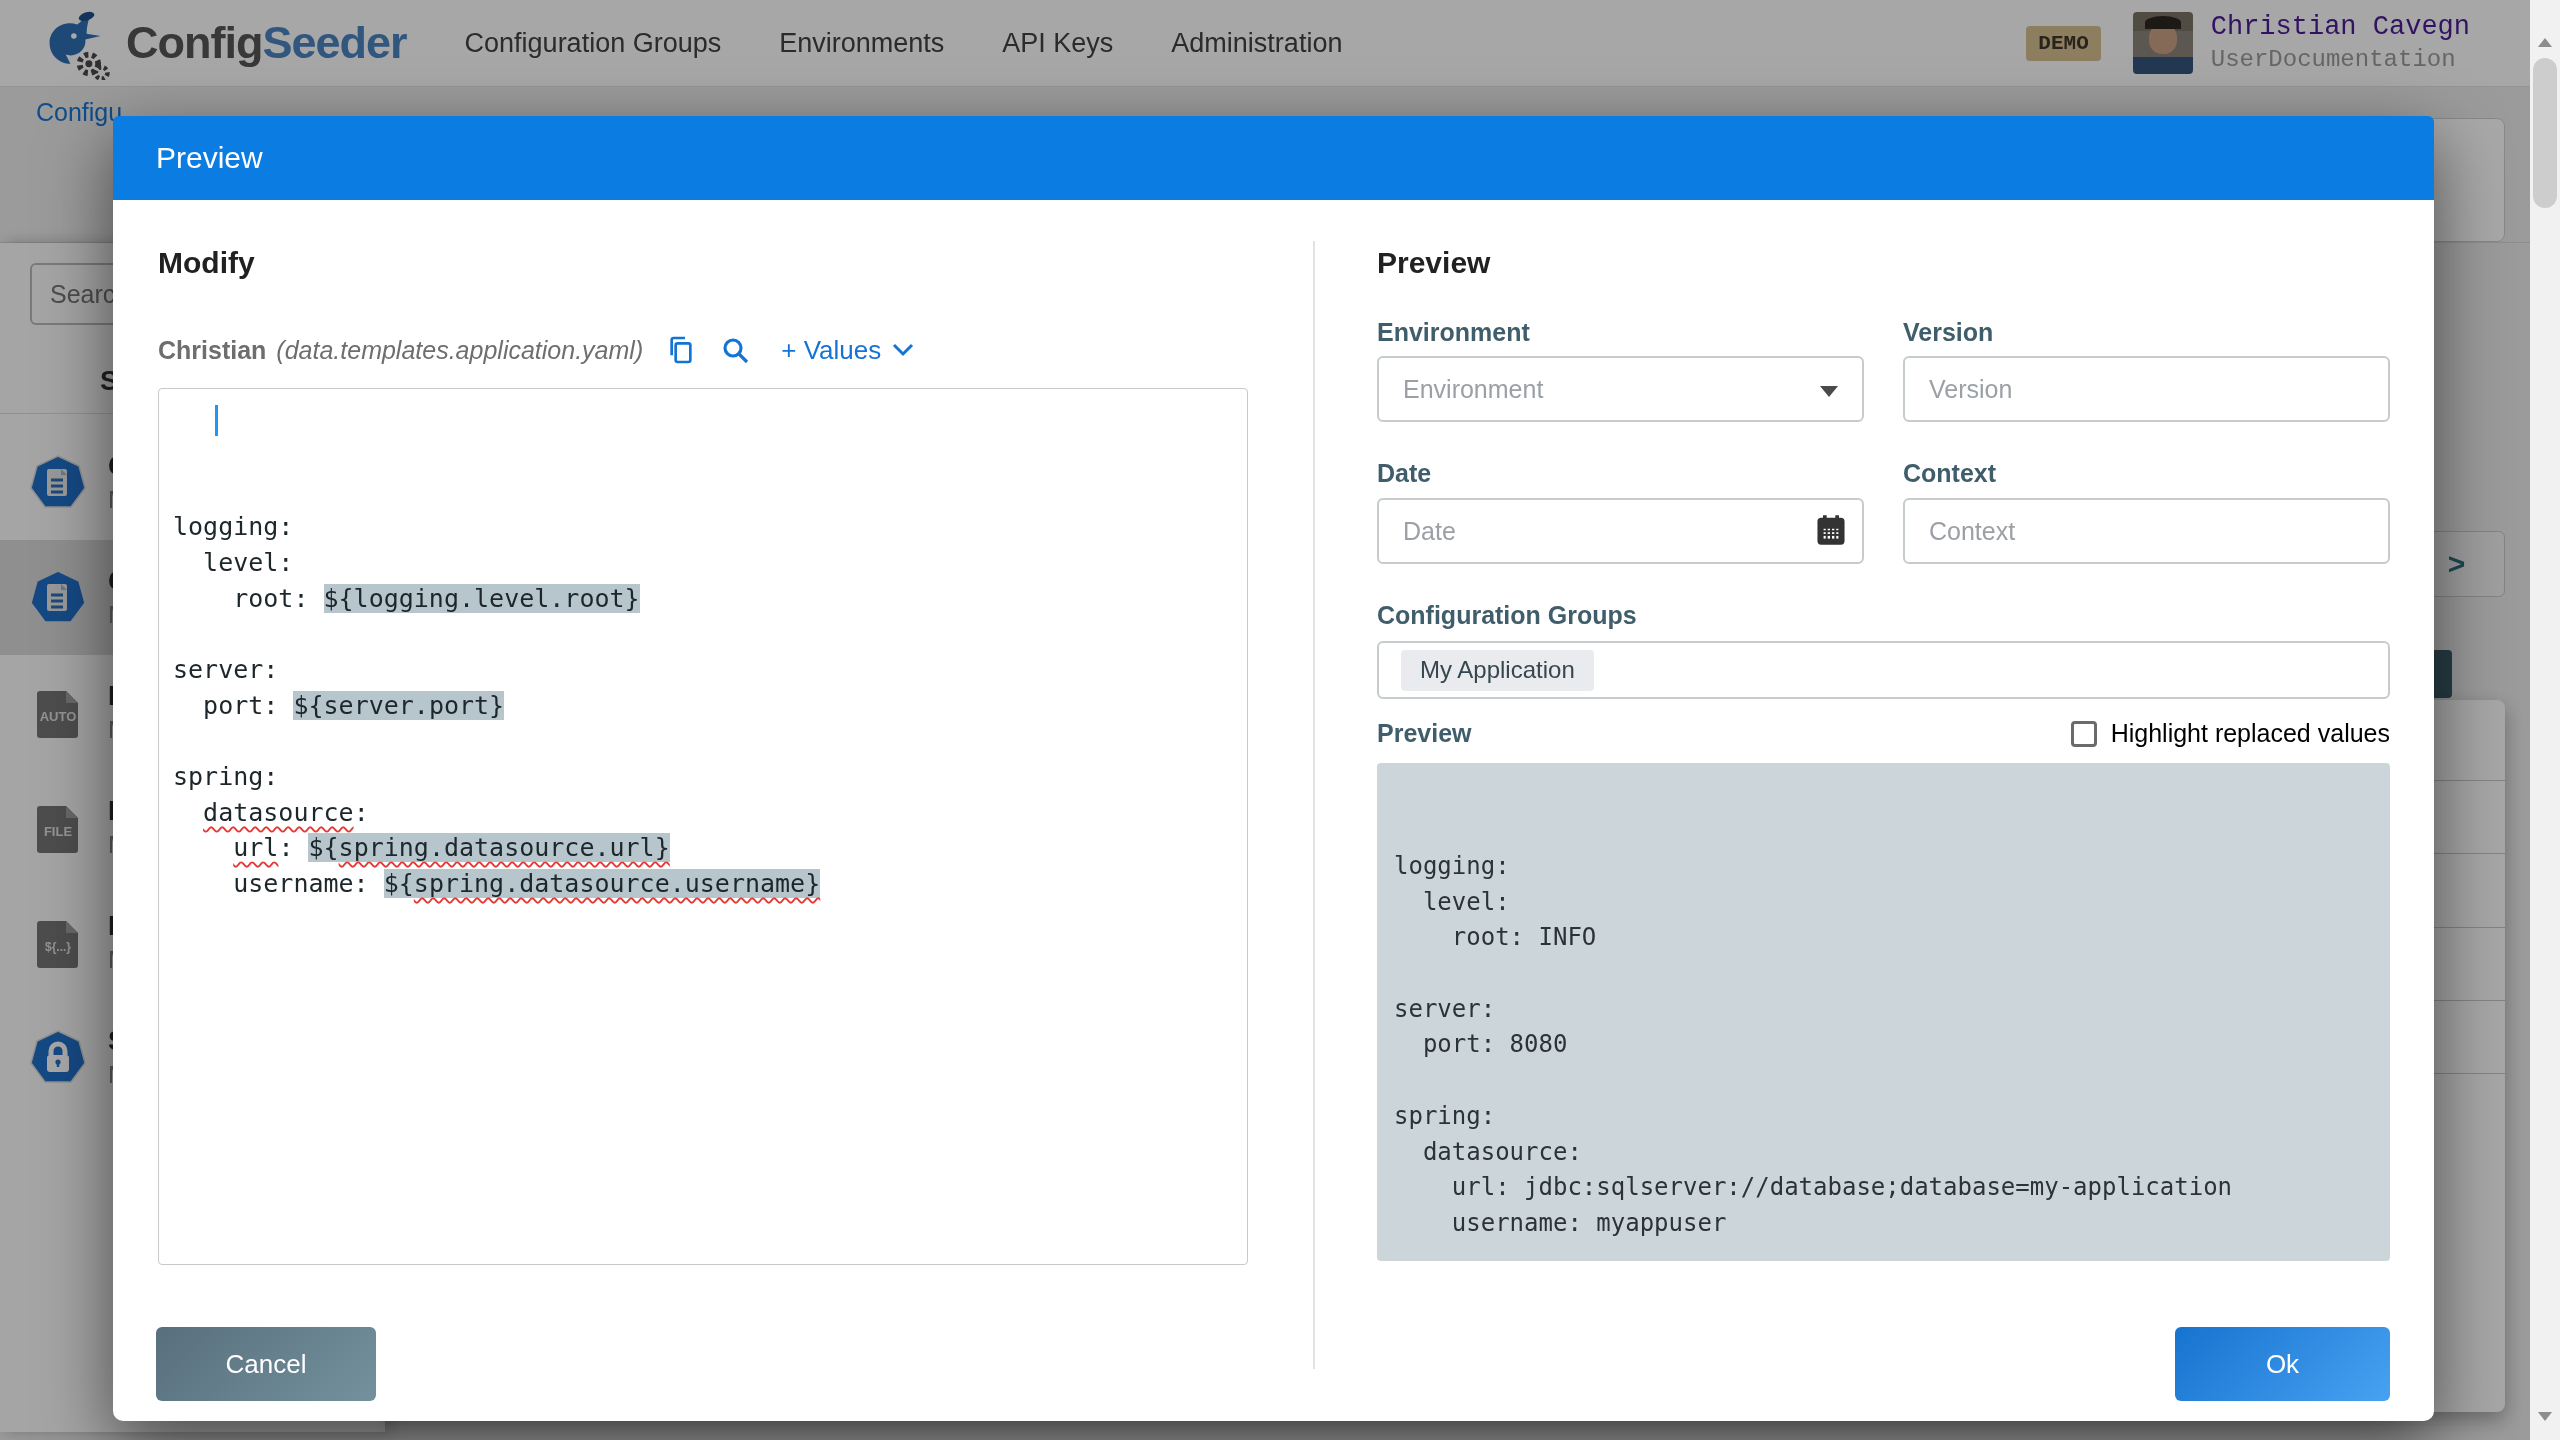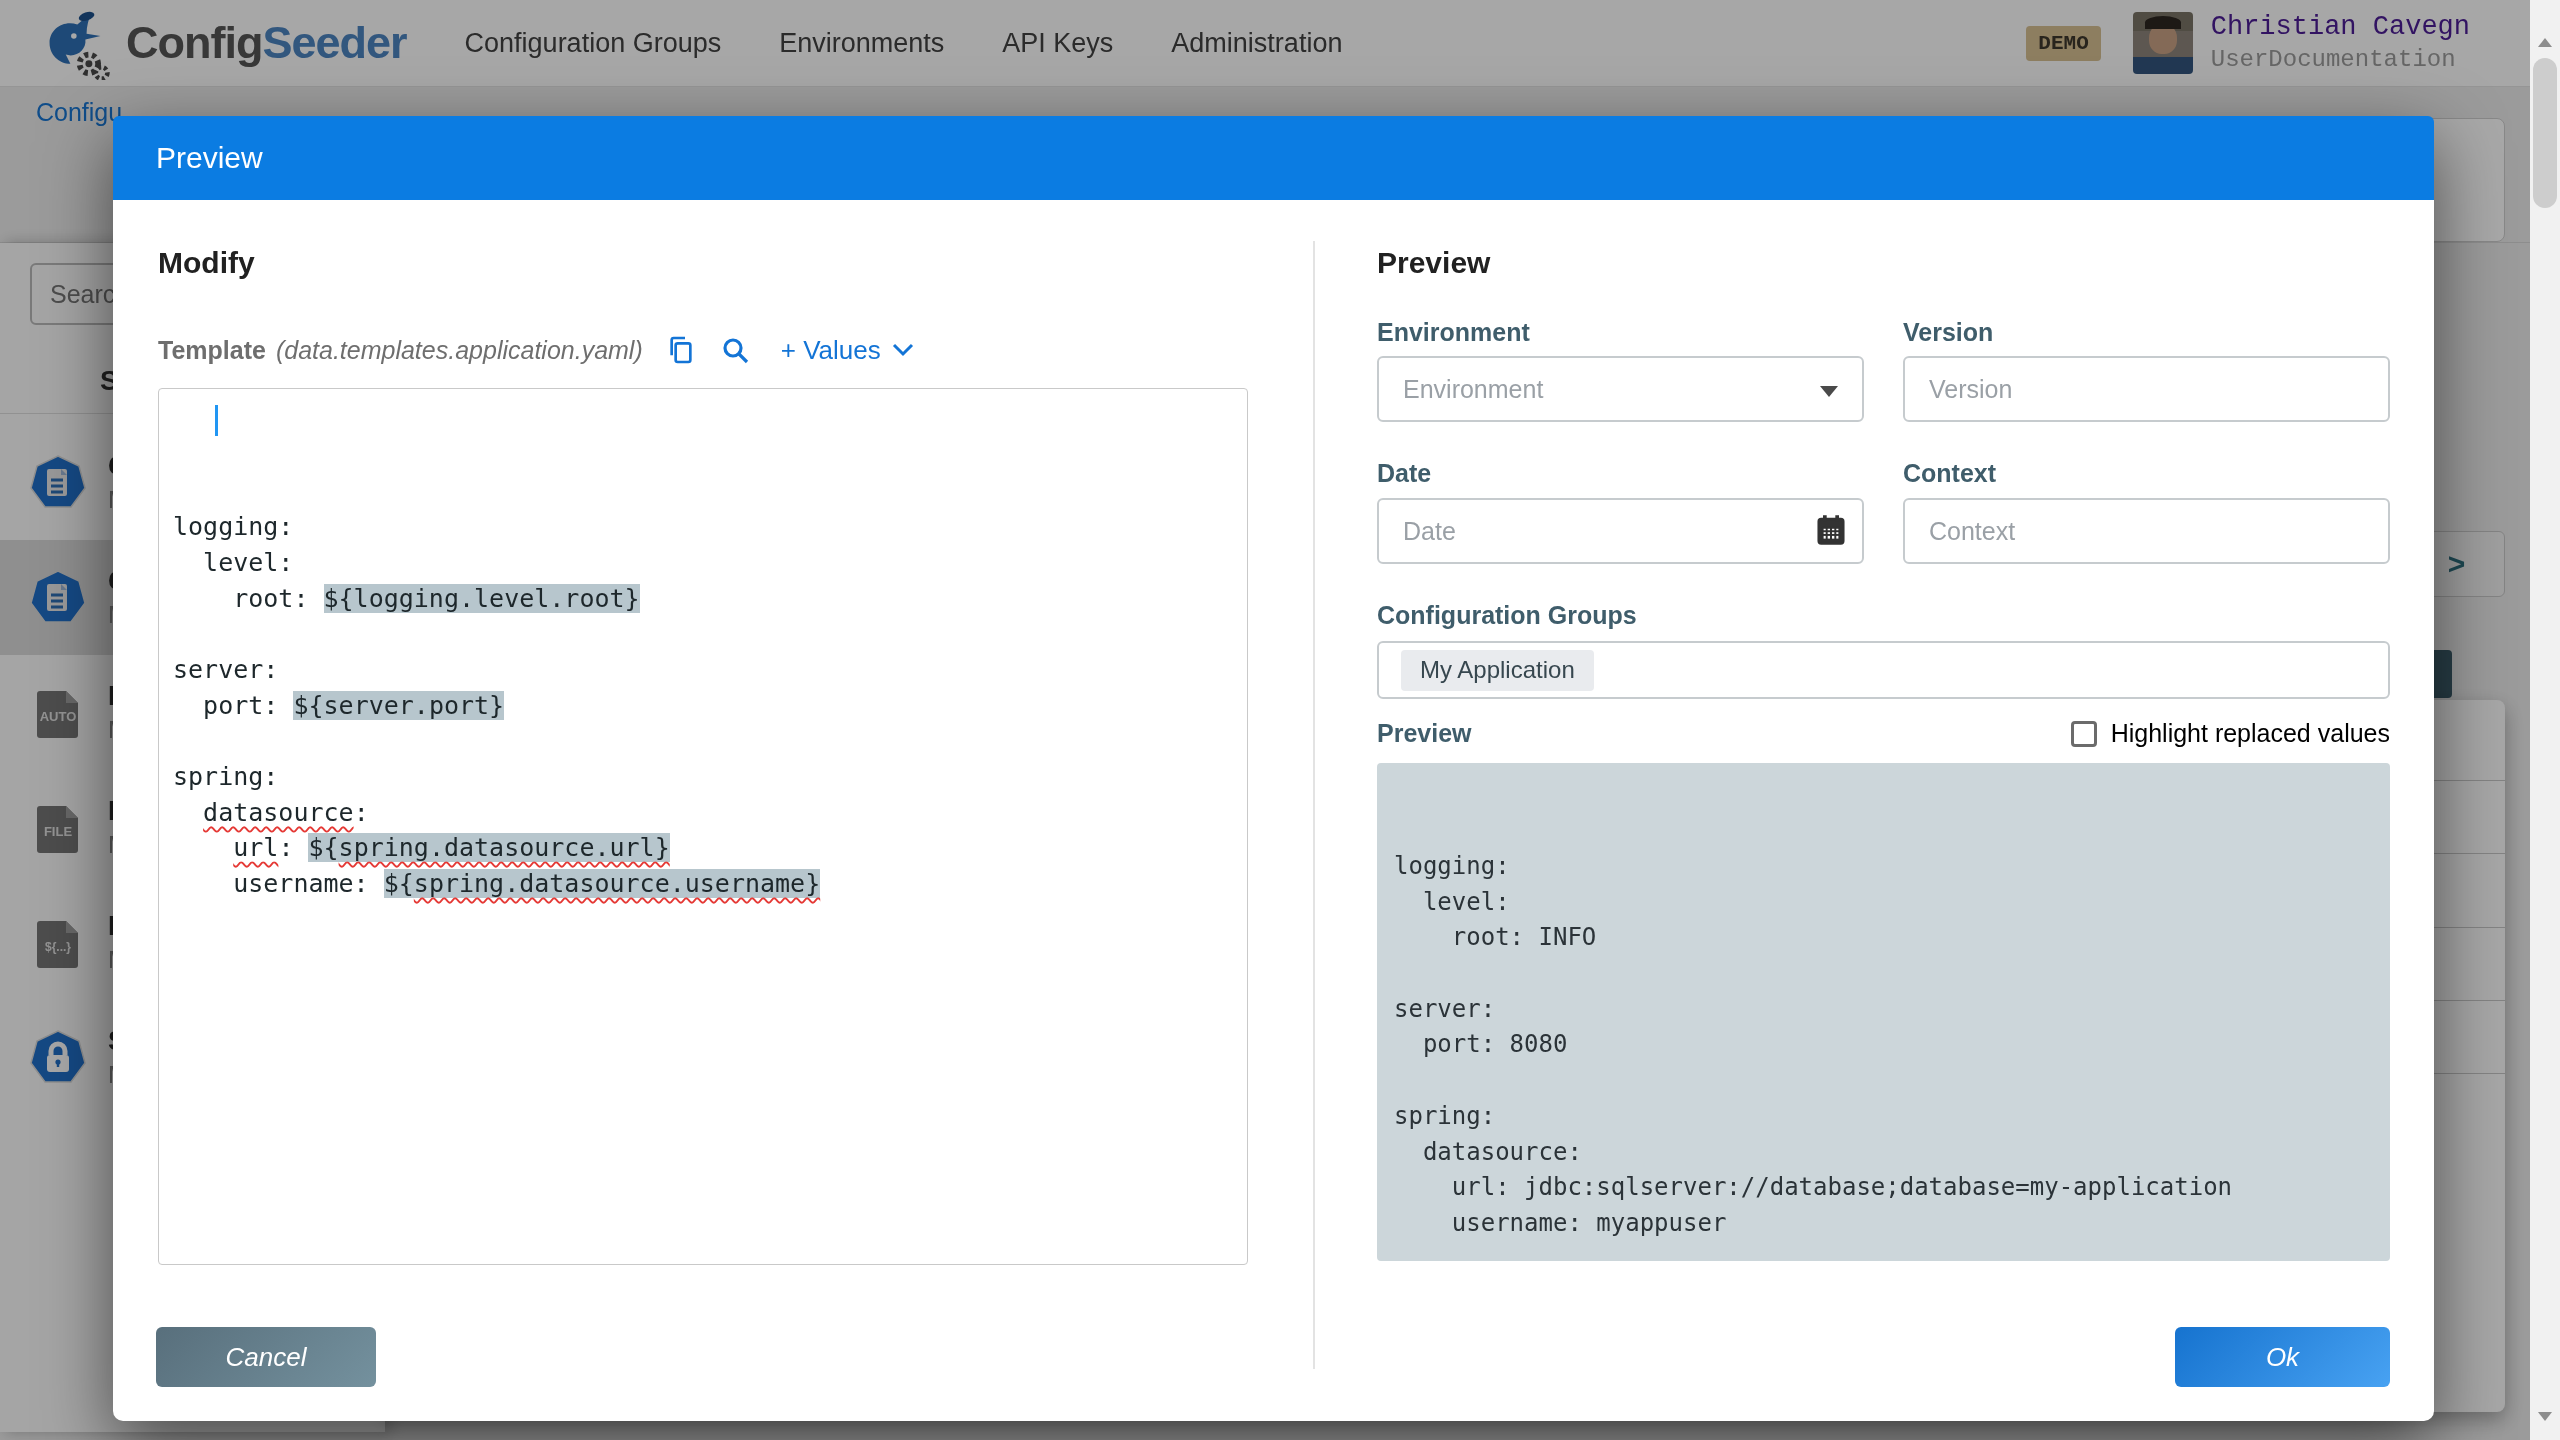--- a/index.html
+++ b/index.html
@@ -117,22 +117,22 @@
   .preview-row { position:absolute; left:1264px; top:603px; width:1013px; display:flex; justify-content:space-between; align-items:center; }
   .pv-label { font-size:25px; font-weight:700; color:#3f5d6b; }
   .hl-check-wrap { display:flex; align-items:center; }
   .checkbox { width:26px; height:26px; border:3px solid #6b6b6b; border-radius:4px; background:#fff; cursor:pointer; }
   .hl-check-label { font-size:25px; color:#000000; margin-left:14px; }
 
   .preview-box { position:absolute; left:1264px; top:647px; width:1013px; height:498px; background:#ccd6da;
                  border-radius:4px; padding:15px 17px; font-family:"DejaVu Sans Mono",monospace; font-size:24px;
                  line-height:35.5px; color:#2b3338; white-space:pre; overflow:hidden; }
 
-  .btn { position:absolute; height:60px; border:none; border-radius:6px; color:#fff; font-size:26px;
-         font-family:"Liberation Sans",sans-serif; cursor:pointer; display:flex; align-items:center; justify-content:center;font-style:italic; }
+  .btn { position:absolute; height:74px; border:none; border-radius:6px; color:#fff; font-size:26px;
+         font-family:"Liberation Sans",sans-serif; cursor:pointer; display:flex; align-items:center; justify-content:center; }
   .btn-cancel { left:43px; top:1211px; width:220px; background:linear-gradient(135deg,#586f7c,#74919e); }
   .btn-ok { left:2062px; top:1211px; width:215px; background:linear-gradient(135deg,#1673cf,#48a2f2); }
 
   .code-line { min-height:35.7px; }
 </style>
 </head>
 <body>
 
 <div id="app">
 
@@ -284,21 +284,21 @@
     <div class="modal-header">
       <div class="modal-title">Preview</div>
     </div>
 
     <div class="col-divider"></div>
 
     <div class="section-heading h-modify">Modify</div>
     <div class="section-heading h-preview">Preview</div>
 
     <div class="template-row">
-      <span class="tpl-label">Template</span>
+      <span class="tpl-label">Christian</span>
       <span class="tpl-file">(data.templates.application.yaml)</span>
       <span class="tpl-icon">
         <svg width="32" height="32" viewBox="0 0 24 24" fill="none" stroke="#1374d6" stroke-width="2">
           <rect x="8" y="7" width="11" height="14" rx="1.5"></rect>
           <path d="M5,16 L5,4.5 A1.5,1.5 0 0 1 6.5,3 L15,3"></path>
         </svg>
       </span>
       <span class="tpl-icon">
         <svg width="32" height="32" viewBox="0 0 24 24" fill="none" stroke="#1374d6" stroke-width="2.4">
           <circle cx="10.5" cy="10.5" r="6"></circle>

